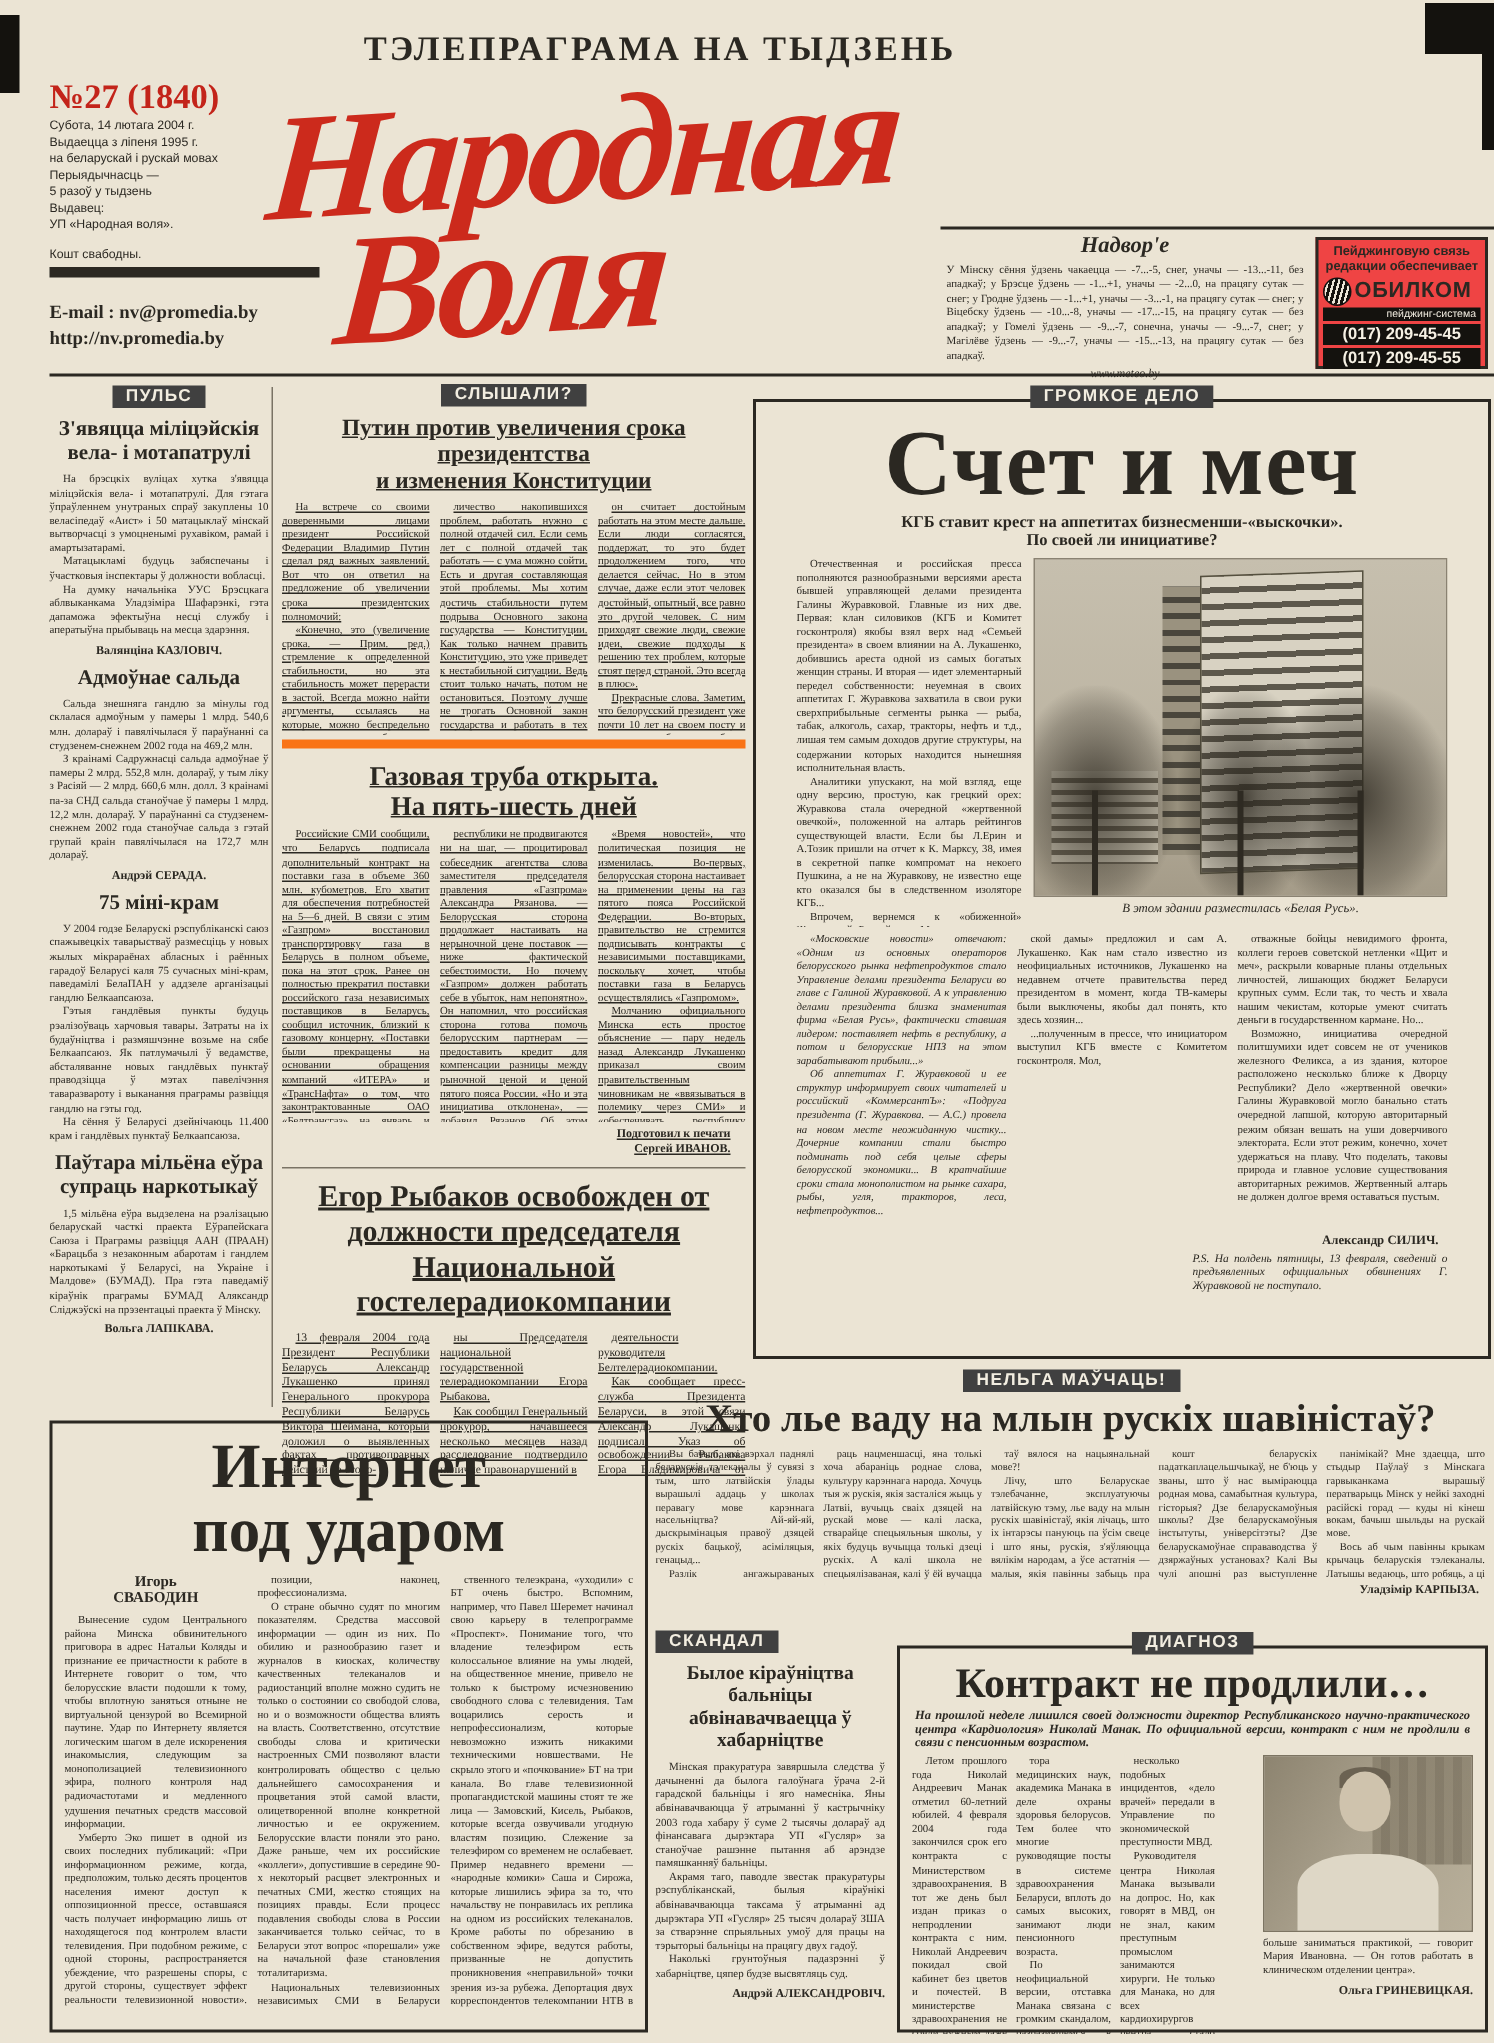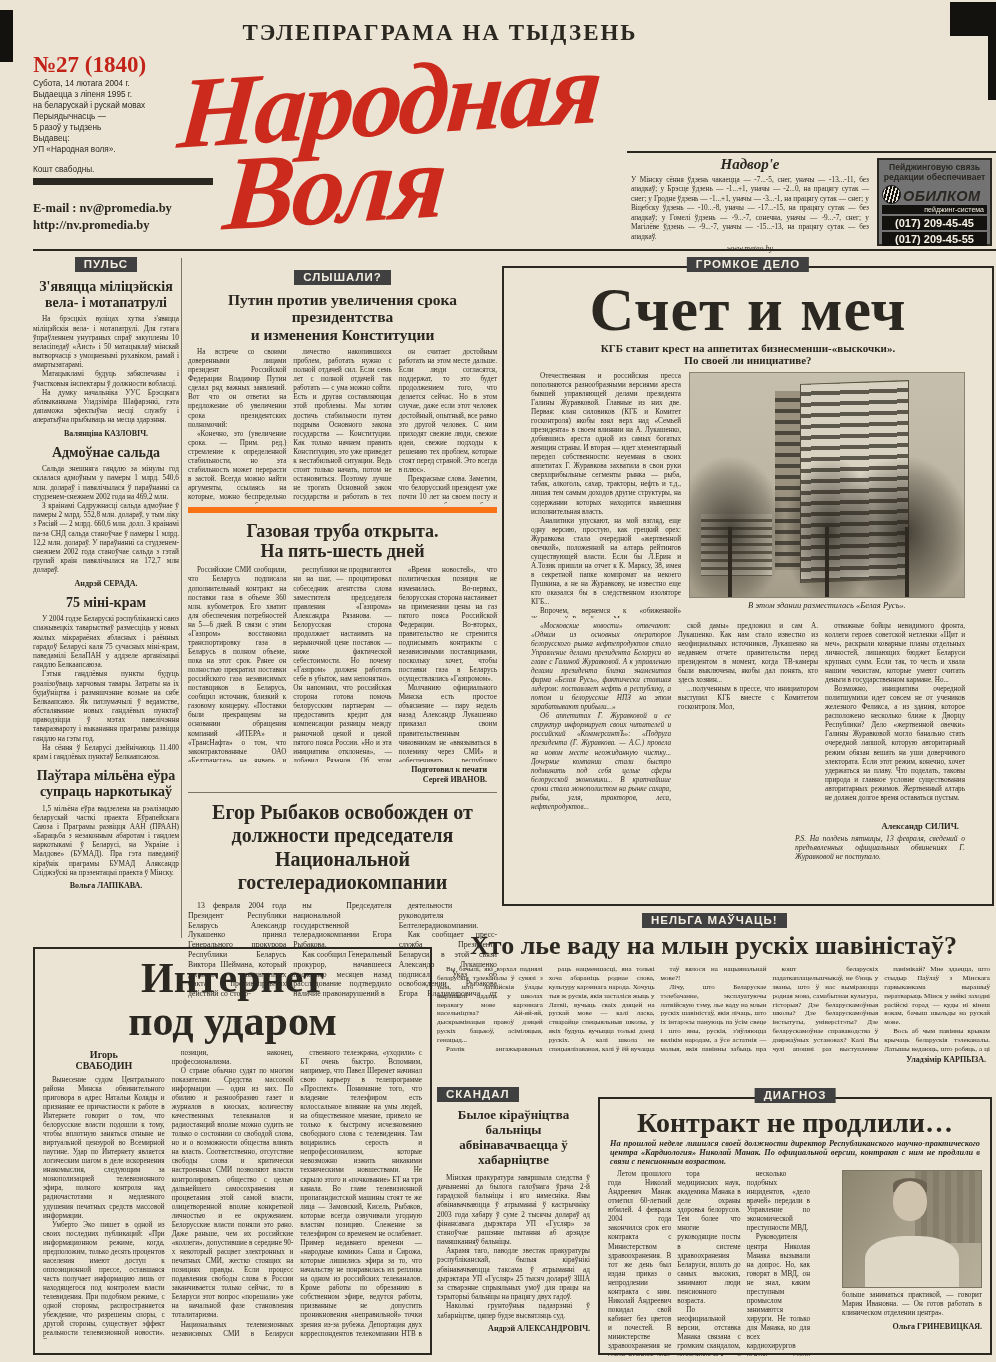--- a/index.html
+++ b/index.html
@@ -24,23 +24,23 @@
   .m1,.m2{position:absolute;font-style:italic;font-weight:bold;color:#cc2a1c;
     letter-spacing:-3px;transform:skewX(-8deg) rotate(-3.5deg);line-height:1;}
   .m1{left:30px;top:20px;font-size:102px;}
   .m2{left:75px;top:105px;font-size:106px;}
   .head-rule{position:absolute;left:627px;top:151px;width:369px;height:2px;background:#2b2822;}
   .weather{position:absolute;left:631px;top:156px;width:238px;}
   .weather-title{text-align:center;font-weight:bold;font-style:italic;font-size:15px;}
   .weather-text{font-size:7.3px;line-height:1.3;text-align:justify;margin-top:2px;}
   .weather-site{font-size:8px;font-style:italic;text-align:center;margin-top:3px;}
   .pager-ad{position:absolute;left:877px;top:158px;width:115px;height:88px;border:2px solid #2b2822;
-    background:#737373;padding:3px 3px;box-sizing:border-box;}
+    background:#ef4444;padding:3px 3px;box-sizing:border-box;}
   .ad-top{font-family:"Liberation Sans",sans-serif;font-weight:bold;font-size:8.6px;line-height:1.15;text-align:center;}
-  .ad-mid{display:flex;align-items:flex-end;gap:2px;margin-top:2px;font-style:italic;}
+  .ad-mid{display:flex;align-items:center;gap:2px;margin-top:2px;}
   .ad-logo{width:17px;height:17px;border-radius:50%;flex:0 0 auto;border:1px solid #111;
     background:repeating-linear-gradient(105deg,#14120e 0 2px,#ece6d8 2px 3.5px);}
   .ad-brand{font-family:"Liberation Sans",sans-serif;font-weight:bold;font-size:14.5px;letter-spacing:.5px;}
   .ad-sub{background:#14120e;color:#f2ede0;font-family:"Liberation Sans",sans-serif;font-size:7px;
     text-align:right;padding:1px 3px;margin-top:1px;}
   .ad-phone{background:#14120e;color:#f6f1e4;font-family:"Liberation Sans",sans-serif;font-weight:bold;
     font-size:11px;text-align:center;margin-top:2px;padding:1px 0;}
 
   .main-rule{position:absolute;left:33px;top:249px;width:963px;height:2px;background:#2b2822;}
   .vrule{position:absolute;left:181px;top:258px;width:1px;height:680px;background:#7a7365;}
@@ -56,21 +56,21 @@
   .by{font-weight:bold;font-size:8px;text-align:right;}
   .italic .para{font-style:italic;}
 
   
   .pulse{position:absolute;left:33px;top:254px;width:146px;}
   .pulse h3{text-align:center;font-size:14px;line-height:1.12;margin:7px 0 4px;}
   .pulse .body{font-size:7.3px;}
   .pul-by{font-weight:bold;font-size:8px;text-align:center;margin:4px 0 3px;}
 
   
-  .midband{position:absolute;left:188px;top:267px;width:309px;}
+  .midband{position:absolute;left:188px;top:253px;width:309px;text-decoration:underline;}
   .midband h2{text-align:center;margin:6px 0 5px;line-height:1.12;}
   .putin h2{font-size:15.5px;}
   .putin-cols{height:156px;}
   .gas{border-top:6px solid #f97316;margin-top:3px;padding-top:2px;}
   .gas h2{font-size:18px;}
   .gas-cols{height:196px;}
   .gas-by{margin:3px 10px 0 0;line-height:1.2;}
   .ryb{border-top:1px solid #7a7365;margin-top:7px;padding-top:2px;}
   .ryb h2{font-size:20px;line-height:1.18;margin:6px 6px 6px;}
   .ryb-cols{height:98px;}

